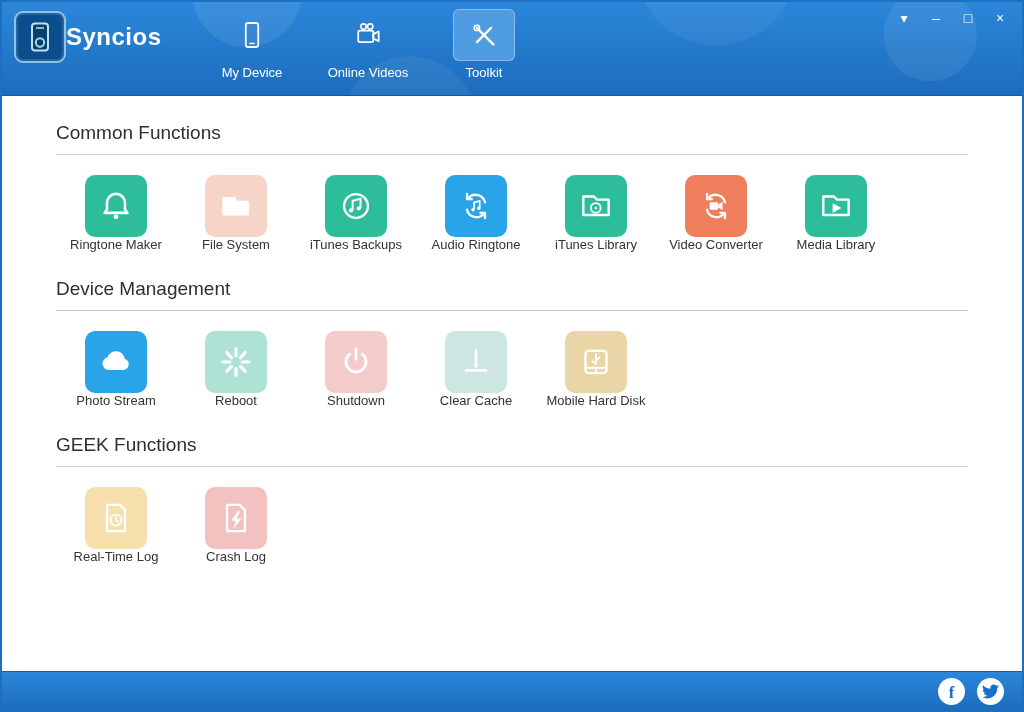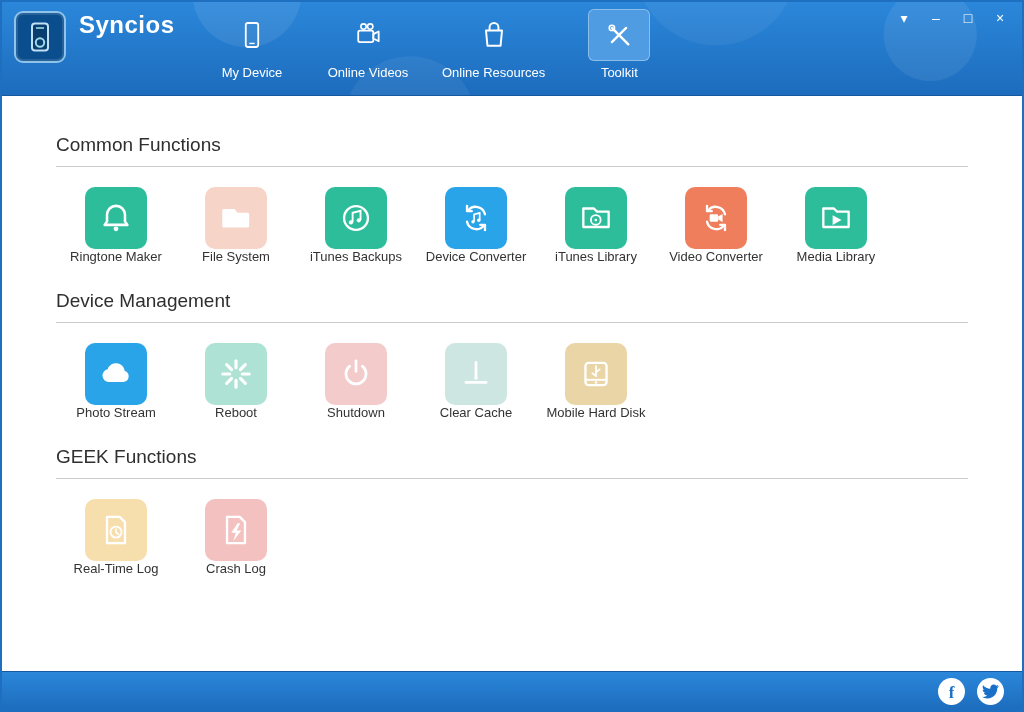--- a/index.html
+++ b/index.html
@@ -13,37 +13,37 @@
   .header{
     height:93px;flex-shrink:0;position:relative;
     background:
       radial-gradient(circle at 24% -10%, rgba(255,255,255,.08) 0 54px, transparent 55px),
       radial-gradient(circle at 40% 130%, rgba(255,255,255,.06) 0 66px, transparent 67px),
       radial-gradient(circle at 70% -40%, rgba(255,255,255,.05) 0 80px, transparent 81px),
       radial-gradient(circle at 91% 35%, rgba(255,255,255,.07) 0 46px, transparent 47px),
       linear-gradient(180deg,#2b87da,#1d6cbd);
     border-bottom:1px solid #155a9e;
   }
-  .logo-wrap{position:absolute;left:12px;top:9px;display:flex;gap:13px;}
+  .logo-wrap{position:absolute;left:12px;top:9px;display:flex;align-items:center;}
   .logo-box{
     width:52px;height:52px;border-radius:9px;background:#0b4e8e;
     border:2px solid #8fc3ea;box-sizing:border-box;
     display:flex;align-items:center;justify-content:center;
     box-shadow:0 0 0 2px rgba(255,255,255,.12) inset;
   }
   .logo-title{color:#fff;font-size:24px;font-weight:bold;letter-spacing:.5px;}
   .tabs{position:absolute;left:208px;top:7px;display:flex;gap:32px;}
   .tab{display:flex;flex-direction:column;align-items:center;cursor:pointer;min-width:84px;}
   .tab-ic{width:62px;height:52px;border-radius:6px;display:flex;align-items:center;justify-content:center;}
   .tab-ic.hl{background:#4f9ce2;border:1px solid rgba(255,255,255,.35);box-sizing:border-box;}
   .tab-lb{margin-top:4px;color:#fff;font-size:13px;white-space:nowrap;}
   .wctls{position:absolute;right:14px;top:8px;display:flex;gap:16px;}
   .wctl{color:#fff;font-size:14px;line-height:16px;cursor:pointer;width:16px;text-align:center;}
   
-  .main{flex:1;background:#fff;padding:12px 54px;overflow:hidden;}
+  .main{flex:1;background:#fff;padding:0 54px;overflow:hidden;}
   .sec{padding-top:26px;}
   .stitle{margin:0;font-size:19px;font-weight:400;color:#2f2f2f;}
   .sdiv{height:1px;background:#cccccc;margin-top:10px;}
   .irow{display:flex;margin-top:20px;}
   .item{width:120px;display:flex;flex-direction:column;align-items:center;cursor:pointer;}
   .tile{width:62px;height:62px;border-radius:10px;display:flex;align-items:center;justify-content:center;}
   .tile svg{width:38px;height:38px;}
   .ilb{font-size:13px;color:#333;white-space:nowrap;}
   
   .footer{
@@ -86,29 +86,20 @@
           <div class="tab-ic">
             <svg viewBox="0 0 36 36" width="32" height="32">
               <circle cx="13" cy="8.5" r="3" fill="none" stroke="#fff" stroke-width="1.8"></circle>
               <circle cx="20.5" cy="8.5" r="3" fill="none" stroke="#fff" stroke-width="1.8"></circle>
               <rect x="7" y="13" width="17" height="13" rx="2" fill="none" stroke="#fff" stroke-width="2"></rect>
               <path d="M24 17l6-3v11l-6-3z" fill="none" stroke="#fff" stroke-width="2" stroke-linejoin="round"></path>
             </svg>
           </div>
           <div class="tab-lb">Online Videos</div>
         </div>
-        <div class="tab">
-          <div class="tab-ic">
-            <svg viewBox="0 0 36 36" width="32" height="32">
-              <path d="M9 13h18l-1.6 17h-14.8z" fill="none" stroke="#fff" stroke-width="2.2" stroke-linejoin="round"></path>
-              <path d="M13 13v-3.5a5 5 0 0 1 10 0V13" fill="none" stroke="#fff" stroke-width="2.2"></path>
-            </svg>
-          </div>
-          <div class="tab-lb">Online Resources</div>
-        </div>
         <div class="tab active">
           <div class="tab-ic hl">
             <svg viewBox="0 0 36 36" width="32" height="32">
               <g stroke="#fff" stroke-width="2.6" stroke-linecap="round">
                 <line x1="10" y1="10" x2="26" y2="26"></line>
                 <line x1="26" y1="10" x2="10" y2="26"></line>
               </g>
               <circle cx="10" cy="10" r="3" fill="none" stroke="#fff" stroke-width="1.8"></circle>
               <path d="M26 26l2.5 2.5" stroke="#fff" stroke-width="2.6" stroke-linecap="round"></path>
             </svg>
@@ -163,21 +154,21 @@
               <svg viewBox="0 0 36 36">
                 <path d="M26.5 14.5a9 9 0 0 0-16-3.5" fill="none" stroke="#fff" stroke-width="2.2" stroke-linecap="round"></path>
                 <path d="M9.5 6.5v5H14" fill="none" stroke="#fff" stroke-width="2.2" stroke-linecap="round" stroke-linejoin="round"></path>
                 <path d="M9.5 21.5a9 9 0 0 0 16 3.5" fill="none" stroke="#fff" stroke-width="2.2" stroke-linecap="round"></path>
                 <path d="M26.5 29.5v-5H22" fill="none" stroke="#fff" stroke-width="2.2" stroke-linecap="round" stroke-linejoin="round"></path>
                 <path d="M16.2 21.3v-6.8l5.3-1.3v6.7" fill="none" stroke="#fff" stroke-width="1.6"></path>
                 <circle cx="15.2" cy="21.5" r="1.6" fill="#fff"></circle>
                 <circle cx="20.6" cy="20.1" r="1.6" fill="#fff"></circle>
               </svg>
             </div>
-            <div class="ilb">Device Converter</div>
+            <div class="ilb">Audio Ringtone</div>
           </div>
           <div class="item">
             <div class="tile" style="background:#2ebd9b">
               <svg viewBox="0 0 36 36">
                 <path d="M6 9h10l3 3h11v14.5H6z" fill="none" stroke="#fff" stroke-width="2.2" stroke-linejoin="round"></path>
                 <circle cx="17.8" cy="19.8" r="4.6" fill="none" stroke="#fff" stroke-width="1.7"></circle>
                 <circle cx="17.8" cy="19.8" r="1.2" fill="#fff"></circle>
               </svg>
             </div>
             <div class="ilb">iTunes Library</div>

